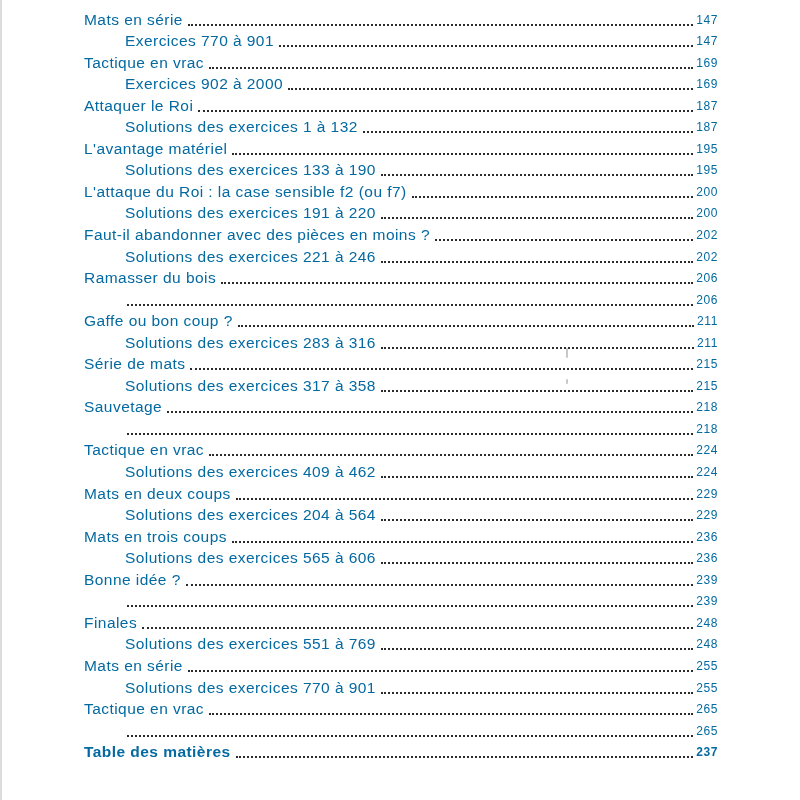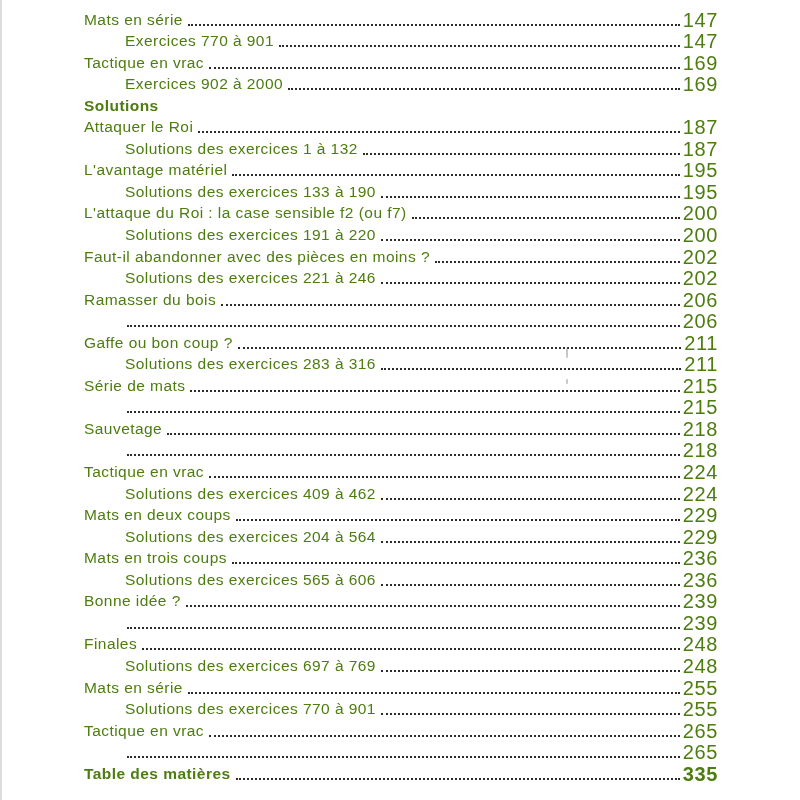--- a/index.html
+++ b/index.html
@@ -6,21 +6,21 @@
     margin: 0;
     padding: 0;
   }
   .page {
     position: relative;
     width: 800px;
     height: 800px;
     background: #ffffff;
     overflow: hidden;
     font-family: "Liberation Sans", sans-serif;
-    color: #4d7c0f;
+    color: #0369a1;
   }
   .scan-edge-left {
     position: absolute;
     left: 0;
     top: 0;
     width: 2px;
     height: 100%;
     background: #dcdcdc;
   }
   .toc {
@@ -49,21 +49,21 @@
     padding-right: 3px;
   }
   .toc-dots {
     flex: 1 1 auto;
     min-width: 0;
     border-bottom: 2px dotted #2b2b2b;
     margin: 0 3px 4px 2px;
   }
   .toc-page {
     flex: 0 0 auto;
-    font-size: 20px;
+    font-size: 12px;
     letter-spacing: 0.6px;
   }
   .scan-artifact {
     position: absolute;
     background: #9a9a9a;
     opacity: 0.55;
     border-radius: 1px;
   }
   #artifact-1 { left: 566px; top: 348px; width: 2px; height: 10px; }
   #artifact-2 { left: 566px; top: 379px; width: 2px; height: 5px; }
@@ -88,24 +88,20 @@
       <div class="toc-row level-0">
     <span class="toc-label">Tactique en vrac</span>
     <span class="toc-dots"></span>
     <span class="toc-page">169</span>
   </div>
       <div class="toc-row level-1">
     <span class="toc-label">Exercices 902 à 2000</span>
     <span class="toc-dots"></span>
     <span class="toc-page">169</span>
   </div>
-      <div class="toc-row level-0 bold no-page">
-    <span class="toc-label">Solutions</span>
-
-  </div>
       <div class="toc-row level-0">
     <span class="toc-label">Attaquer le Roi</span>
     <span class="toc-dots"></span>
     <span class="toc-page">187</span>
   </div>
       <div class="toc-row level-1">
     <span class="toc-label">Solutions des exercices 1 à 132</span>
     <span class="toc-dots"></span>
     <span class="toc-page">187</span>
   </div>
@@ -157,20 +153,21 @@
     <span class="toc-label">Solutions des exercices 283 à 316</span>
     <span class="toc-dots"></span>
     <span class="toc-page">211</span>
   </div>
       <div class="toc-row level-0">
     <span class="toc-label">Série de mats</span>
     <span class="toc-dots"></span>
     <span class="toc-page">215</span>
   </div>
       <div class="toc-row level-1">
+    <span class="toc-label">Solutions des exercices 317 à 358</span>
     <span class="toc-dots"></span>
     <span class="toc-page">215</span>
   </div>
       <div class="toc-row level-0">
     <span class="toc-label">Sauvetage</span>
     <span class="toc-dots"></span>
     <span class="toc-page">218</span>
   </div>
       <div class="toc-row level-1">
     <span class="toc-dots"></span>
@@ -214,21 +211,21 @@
       <div class="toc-row level-1">
     <span class="toc-dots"></span>
     <span class="toc-page">239</span>
   </div>
       <div class="toc-row level-0">
     <span class="toc-label">Finales</span>
     <span class="toc-dots"></span>
     <span class="toc-page">248</span>
   </div>
       <div class="toc-row level-1">
-    <span class="toc-label">Solutions des exercices 697 à 769</span>
+    <span class="toc-label">Solutions des exercices 551 à 769</span>
     <span class="toc-dots"></span>
     <span class="toc-page">248</span>
   </div>
       <div class="toc-row level-0">
     <span class="toc-label">Mats en série</span>
     <span class="toc-dots"></span>
     <span class="toc-page">255</span>
   </div>
       <div class="toc-row level-1">
     <span class="toc-label">Solutions des exercices 770 à 901</span>
@@ -240,19 +237,19 @@
     <span class="toc-dots"></span>
     <span class="toc-page">265</span>
   </div>
       <div class="toc-row level-1">
     <span class="toc-dots"></span>
     <span class="toc-page">265</span>
   </div>
       <div class="toc-row level-0 bold">
     <span class="toc-label">Table des matières</span>
     <span class="toc-dots"></span>
-    <span class="toc-page">335</span>
+    <span class="toc-page">237</span>
   </div>
     </div>
 
   <div class="scan-artifact" id="artifact-1"></div>
   <div class="scan-artifact" id="artifact-2"></div>
 </div>
 
 </body></html>

